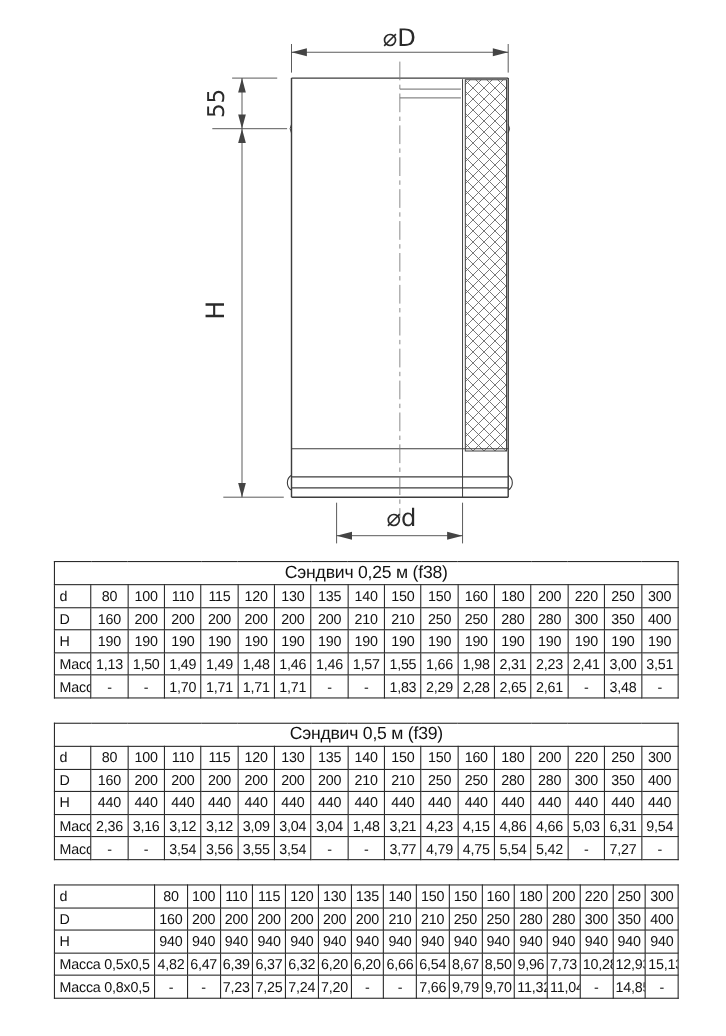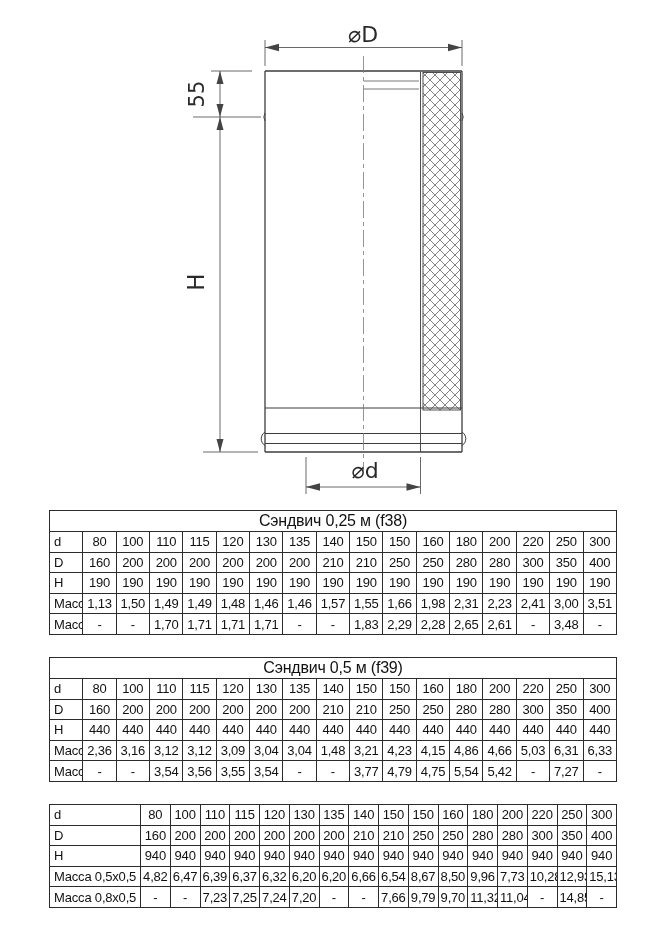--- a/index.html
+++ b/index.html
@@ -273,21 +273,21 @@
             <td>3,04</td>
             <td>3,04</td>
             <td>1,48</td>
             <td>3,21</td>
             <td>4,23</td>
             <td>4,15</td>
             <td>4,86</td>
             <td>4,66</td>
             <td>5,03</td>
             <td>6,31</td>
-            <td>6,33</td>
+            <td>9,54</td>
           </tr>
           <tr>
             <td class="lbl">Масса 0,8x0,5</td>
             <td>-</td>
             <td>-</td>
             <td>3,54</td>
             <td>3,56</td>
             <td>3,55</td>
             <td>3,54</td>
             <td>-</td>

